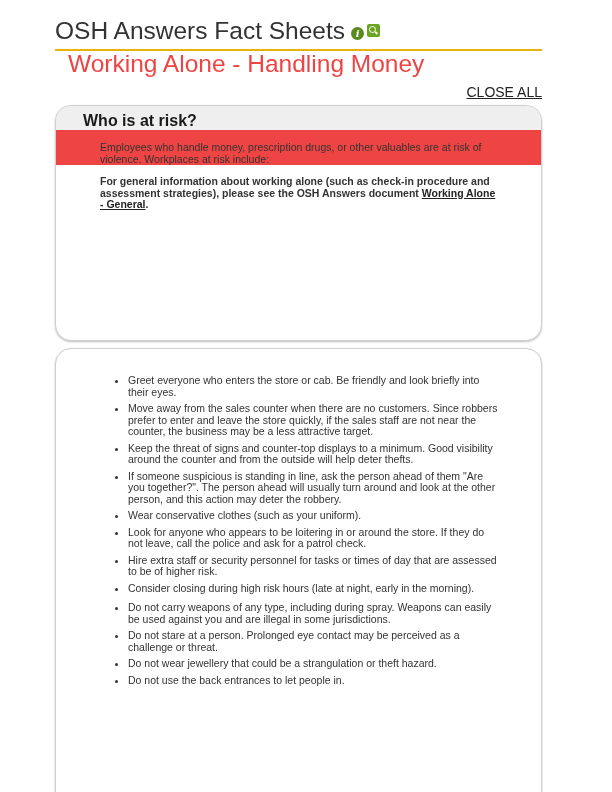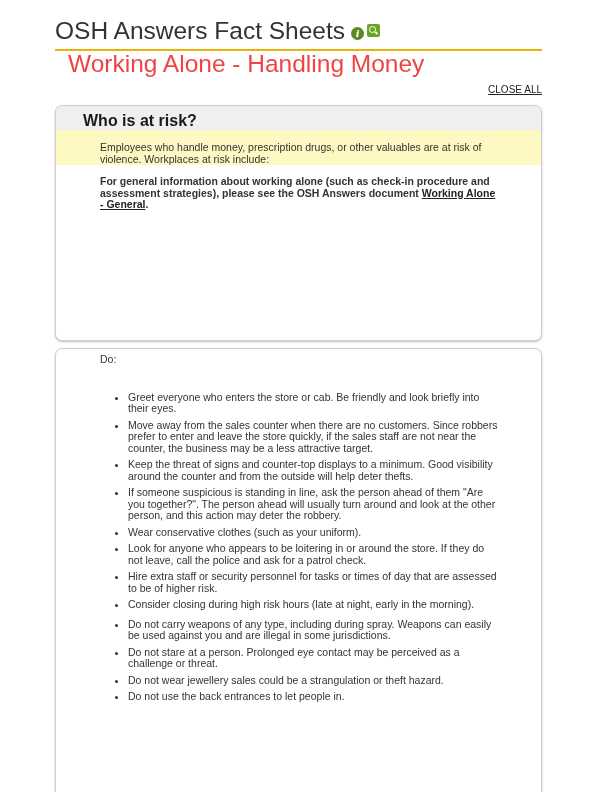--- a/index.html
+++ b/index.html
@@ -7,30 +7,30 @@
            font-family: "Liberation Sans", sans-serif; color: #222; }
     .header { position: absolute; left: 55px; top: 16px; width: 487px; height: 33px; border-bottom: 2px solid #eab308; }
     .site-title { position: absolute; left: 0; top: 1px; font-size: 24.5px; color: #333; white-space: nowrap; line-height: 28px; }
     .hicon { display: inline-block; width: 13px; height: 13px; vertical-align: 2px; margin-left: 3px; position: relative; }
     .info-icon { border-radius: 50%; background: #5a8a1e; color: #fff; font-size: 10px; font-style: italic; font-weight: bold;
                  text-align: center; line-height: 13px; font-family: "DejaVu Serif", serif; margin-left: 6px; }
     .search-icon { background: #6aa521; border-radius: 2px; }
     .search-icon::before { content: ""; position: absolute; left: 2px; top: 2px; width: 5px; height: 5px; border: 1.6px solid #fff; border-radius: 50%; }
     .search-icon::after { content: ""; position: absolute; left: 8px; top: 8px; width: 3px; height: 1.6px; background: #fff; transform: rotate(45deg); }
     .page-title { position: absolute; left: 68px; top: 49px; margin: 0; font-weight: normal; font-size: 24.5px; color: #ef4444; white-space: nowrap; line-height: 30px; }
-    .close-all { position: absolute; right: 70px; top: 84px; font-size: 10px; color: #222; text-decoration: underline; cursor: pointer; }
-    .panel { position: absolute; left: 55px; width: 485px; border: 1px solid #cfcfcf; border-radius: 7px;
+    .close-all { position: absolute; right: 70px; top: 84px; font-size: 14px; color: #222; text-decoration: underline; cursor: pointer; }
+    .panel { position: absolute; left: 55px; width: 485px; border: 1px solid #cfcfcf; border-radius: 16px;
              box-shadow: 0 1px 2px rgba(0,0,0,0.25); background: #fff; overflow: hidden; }
     .panel-head { background: #efefef; padding: 0 0 0 27px; }
     .panel-head h2 { margin: 0; font-size: 16px; font-weight: bold; color: #1a1a1a; line-height: 18px; }
     .panel-body { padding: 0 40px 0 44px; font-size: 10.5px; line-height: 11.5px; color: #333; }
     .panel-body p { margin: 0; }
     .panel-body ul { margin: 0; padding-left: 28px; }
     .panel-body li { margin-bottom: 5px; }
-    .band { background: #fef9c3; margin-left: -44px; margin-right: -40px; padding-left: 44px; padding-right: 40px; }
+    .band { background: #ef4444; margin-left: -44px; margin-right: -40px; padding-left: 44px; padding-right: 40px; }
     a.link { color: #222; text-decoration: underline; }
     #panel1 { top: 105px; height: 234px; }
     #panel2 { top: 348px; height: 460px; }
   </style>
 </head>
 <body>
 
 <div class="header">
   <div class="site-title">
     <span>OSH Answers Fact Sheets</span><span class="hicon info-icon">i</span><span class="hicon search-icon"></span>
@@ -47,31 +47,30 @@
   <div class="panel-body">
     <div class="band" style="padding-top:12px; padding-bottom:0;">
       <p style="height:23px; overflow:visible;">Employees who handle money, prescription drugs, or other valuables are at risk of violence. Workplaces at risk include:</p>
     </div>
     <p style="margin-top:11px;font-weight:bold;"><span>For general information about working alone (such as check-in procedure and assessment strategies), please see the OSH Answers document </span><a class="link">Working Alone - General</a><span>.</span></p>
   </div>
 </div>
 
 <div class="panel" id="panel2">
   <div class="panel-body">
-    <p style="margin-top:5px;">Do:</p>
     <ul style="margin-top:26px;">
       <li>Greet everyone who enters the store or cab. Be friendly and look briefly into their eyes.</li>
       <li>Move away from the sales counter when there are no customers. Since robbers prefer to enter and leave the store quickly, if the sales staff are not near the counter, the business may be a less attractive target.</li>
       <li>Keep the threat of signs and counter-top displays to a minimum. Good visibility around the counter and from the outside will help deter thefts.</li>
       <li>If someone suspicious is standing in line, ask the person ahead of them "Are you together?". The person ahead will usually turn around and look at the other person, and this action may deter the robbery.</li>
       <li>Wear conservative clothes (such as your uniform).</li>
       <li>Look for anyone who appears to be loitering in or around the store. If they do not leave, call the police and ask for a patrol check.</li>
       <li>Hire extra staff or security personnel for tasks or times of day that are assessed to be of higher risk.</li>
       <li>Consider closing during high risk hours (late at night, early in the morning).</li>
     </ul>
     <ul style="margin-top:8px;">
       <li>Do not carry weapons of any type, including during spray. Weapons can easily be used against you and are illegal in some jurisdictions.</li>
       <li>Do not stare at a person. Prolonged eye contact may be perceived as a challenge or threat.</li>
-      <li>Do not wear jewellery sales could be a strangulation or theft hazard.</li>
+      <li>Do not wear jewellery that could be a strangulation or theft hazard.</li>
       <li>Do not use the back entrances to let people in.</li>
     </ul>
   </div>
 </div>
 
 </body></html>

